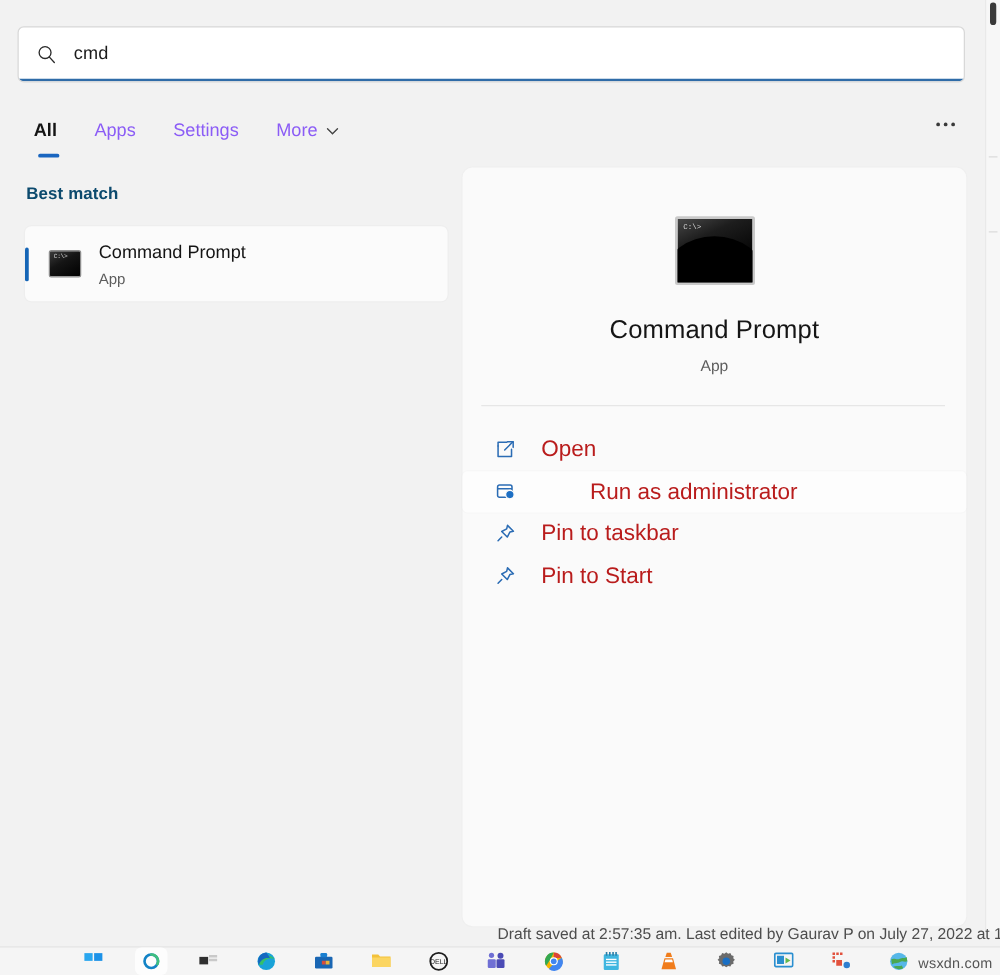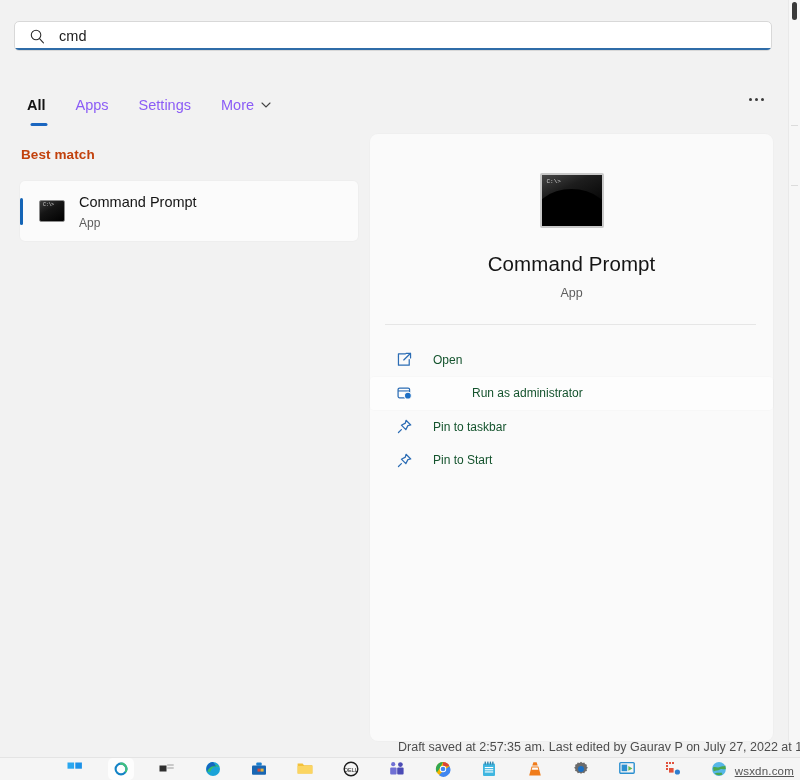--- a/index.html
+++ b/index.html
@@ -21,21 +21,21 @@
     height: 780px;
     background: #f2f2f2;
   }
 
   
   .searchbar-wrap {
     position: absolute;
     left: 14px;
     top: 21px;
     width: 758px;
-    height: 30px;
+    height: 45px;
   }
   .searchbar {
     position: relative;
     width: 100%;
     height: 100%;
     box-sizing: border-box;
     background: #ffffff;
     border: 1px solid #d8d8d8;
     border-radius: 5px;
     display: flex;
@@ -121,21 +121,21 @@
     background: #3a3a3a;
   }
 
   
   .best-match-label {
     position: absolute;
     left: 21px;
     top: 147px;
     font-size: 13.5px;
     font-weight: 700;
-    color: #c2410c;
+    color: #0c4a6e;
     letter-spacing: .1px;
   }
 
   .result-card {
     position: absolute;
     left: 20px;
     top: 181px;
     width: 338px;
     height: 60px;
     background: #fbfbfb;
@@ -281,22 +281,22 @@
     gap: 39px;
   }
   .action-row .ico {
     width: 17px;
     height: 17px;
     flex: 0 0 auto;
     margin-right: 20px;
     display: block;
   }
   .action-row .lbl {
-    font-size: 12px;
-    color: #14532d;
+    font-size: 18px;
+    color: #b91c1c;
   }
 
   
   .right-edge-scroll {
     position: absolute;
     right: 0;
     top: 0;
     width: 11px;
     height: 745px;
     background: #f7f7f7;
@@ -372,21 +372,20 @@
   }
   .tb svg { display: block; }
 
   .watermark {
     position: absolute;
     right: 6px;
     bottom: 3px;
     font-size: 11.5px;
     color: #555555;
     letter-spacing: .2px;
-    text-decoration: underline;
   }
 </style>
 </head>
 <body>
 
 <div id="app">
 
   <div class="searchbar-wrap">
     <div class="searchbar">
       <svg class="search-icon" viewBox="0 0 20 20">

